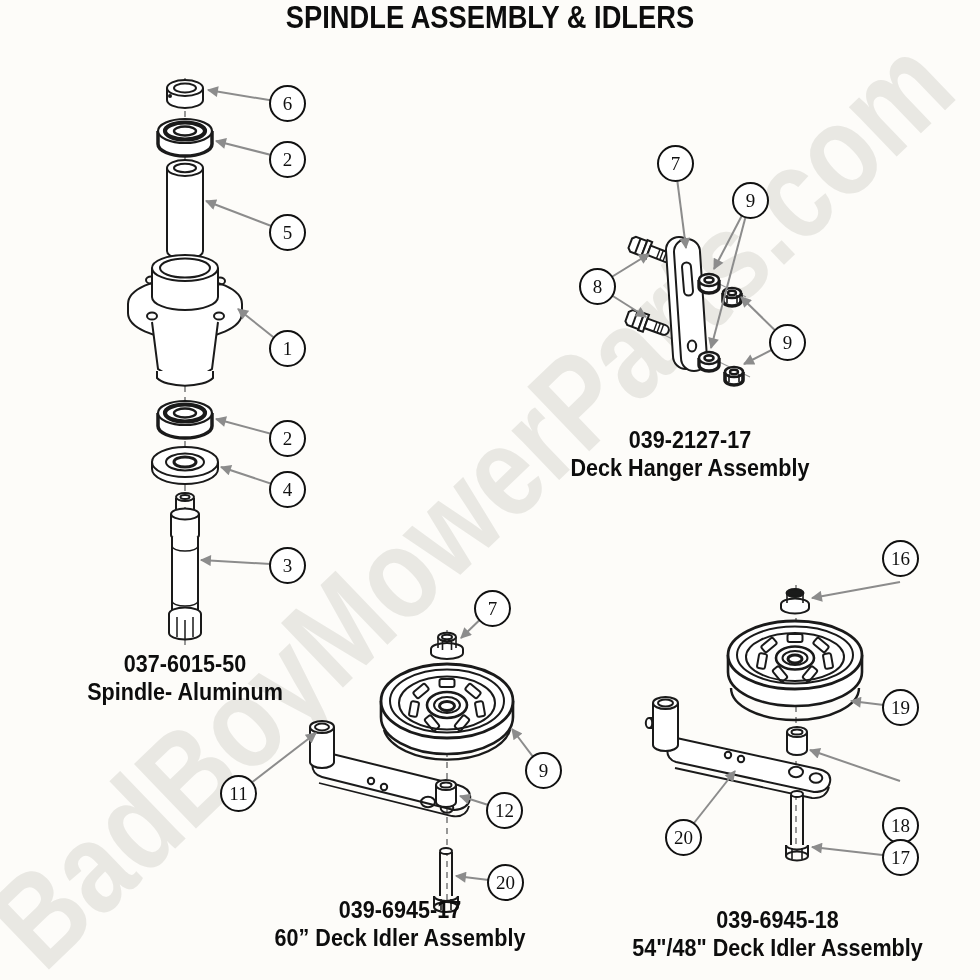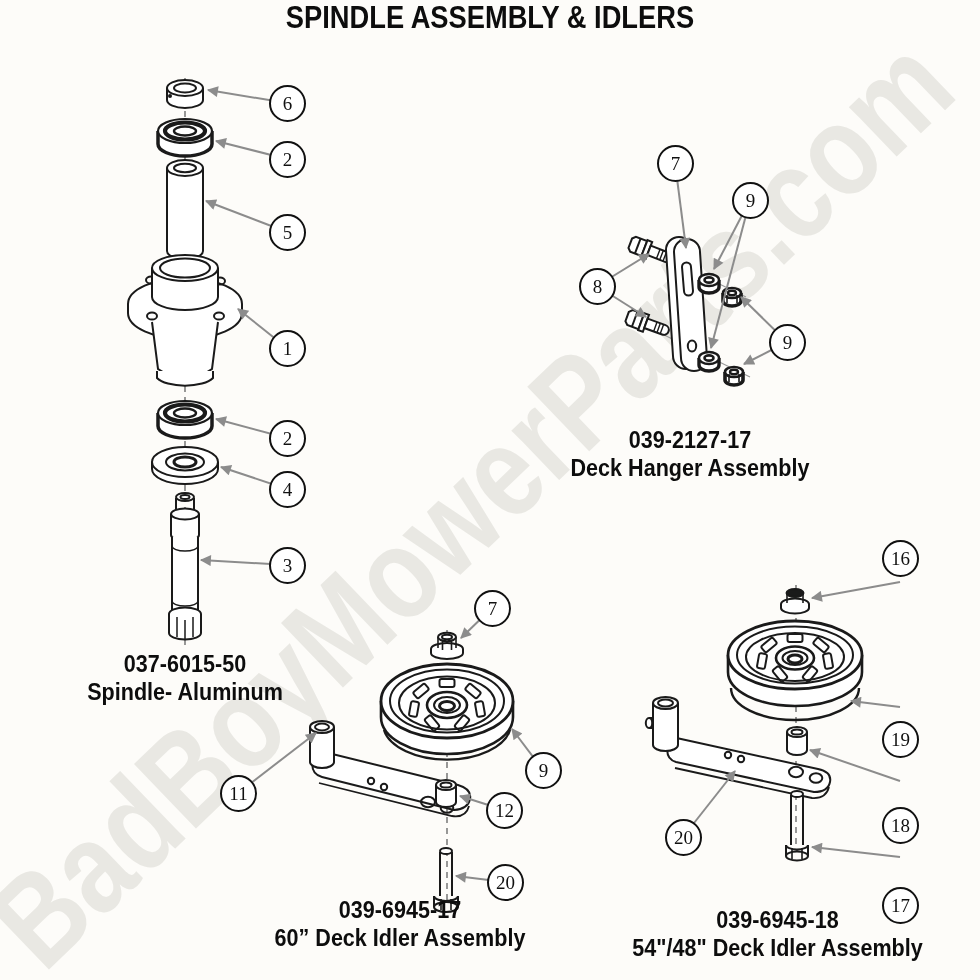--- a/index.html
+++ b/index.html
@@ -336,18 +336,18 @@
   <div class="callout" style="left:657px; top:145px;">7</div>
   <div class="callout" style="left:732px; top:182px;">9</div>
   <div class="callout" style="left:579px; top:268px;">8</div>
   <div class="callout" style="left:769px; top:324px;">9</div>
   <div class="callout" style="left:474px; top:590px;">7</div>
   <div class="callout" style="left:525px; top:752px;">9</div>
   <div class="callout" style="left:486px; top:792px;">12</div>
   <div class="callout" style="left:220px; top:775px;">11</div>
   <div class="callout" style="left:487px; top:864px;">20</div>
   <div class="callout" style="left:882px; top:540px;">16</div>
-  <div class="callout" style="left:882px; top:689px;margin-top:32px;">19</div>
+  <div class="callout" style="left:882px; top:689px;">19</div>
   <div class="callout" style="left:882px; top:763px;margin-top:44px;">18</div>
   <div class="callout" style="left:665px; top:819px;text-align:right;">20</div>
-  <div class="callout" style="left:882px; top:839px;margin-top:48px;">17</div>
+  <div class="callout" style="left:882px; top:839px;">17</div>
 
 </div>
 
 </body></html>

